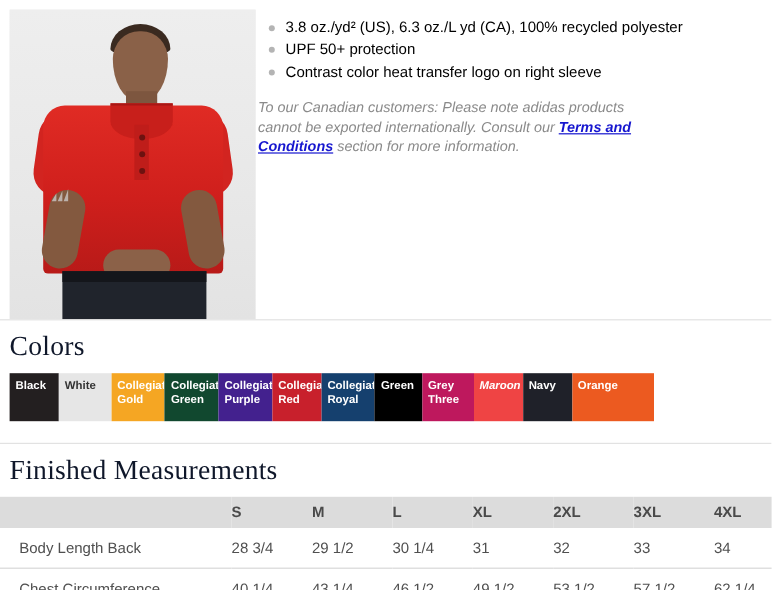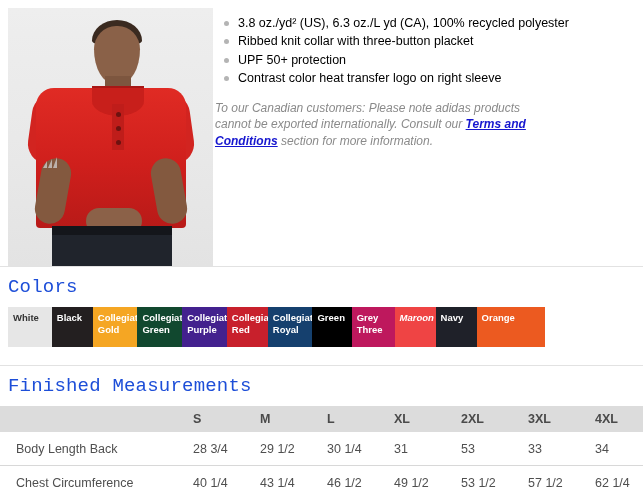--- a/index.html
+++ b/index.html
@@ -179,23 +179,23 @@
     cursor: pointer;
   }
 
   
   .section-divider {
     height: 1px;
     background: #e2e2e2;
     margin: 0 0 0 0;
   }
   .section-title {
-    font-family: Liberation Mono, monospace;
-    font-size: 19px;
-    color: #1d4ed8;
+    font-family: Liberation Serif, serif;
+    font-size: 23px;
+    color: #0f172a;
     padding: 9px 0 9px 8px;
     letter-spacing: .2px;
   }
 
   
   .colors-block {
     padding: 0 0 18px 8px;
   }
   .swatch-row {
     display: flex;
@@ -274,36 +274,35 @@
         <polygon points="0,12 4,12 4,5" fill="#cfcfcf"></polygon>
         <polygon points="5,12 9,12 9,3" fill="#cfcfcf"></polygon>
         <polygon points="10,12 14,12 14,1" fill="#cfcfcf"></polygon>
       </svg>
     </div>
   </div>
 
   <div class="specs">
     <ul class="bullet-list">
       <li>3.8 oz./yd² (US), 6.3 oz./L yd (CA), 100% recycled polyester</li>
-      <li>Ribbed knit collar with three-button placket</li>
       <li>UPF 50+ protection</li>
       <li>Contrast color heat transfer logo on right sleeve</li>
     </ul>
 
     <p class="canada-note"><span>To our Canadian customers: Please note adidas products cannot be exported internationally. Consult our </span><a class="tc-link" href="#">Terms and Conditions</a><span> section for more information.</span></p>
   </div>
 </div>
 
 <div class="section-divider"></div>
 <div class="section-title">Colors</div>
 
 <div class="colors-block">
   <div class="swatch-row" id="swatch-row">
+      <div class="swatch" style="background: rgb(35, 31, 32); color: rgb(255, 255, 255); width: 44px;"><span>Black</span></div>
       <div class="swatch" style="background: rgb(230, 230, 230); color: rgb(51, 51, 51); width: 47px;"><span>White</span></div>
-      <div class="swatch" style="background: rgb(35, 31, 32); color: rgb(255, 255, 255); width: 44px;"><span>Black</span></div>
       <div class="swatch" style="background: rgb(245, 166, 35); color: rgb(255, 255, 255); width: 48px;"><span>Collegiate Gold</span></div>
       <div class="swatch" style="background: rgb(17, 72, 47); color: rgb(255, 255, 255); width: 48px;"><span>Collegiate Green</span></div>
       <div class="swatch" style="background: rgb(67, 33, 142); color: rgb(255, 255, 255); width: 48px;"><span>Collegiate Purple</span></div>
       <div class="swatch" style="background: rgb(200, 32, 44); color: rgb(255, 255, 255); width: 44px;"><span>Collegiate Red</span></div>
       <div class="swatch" style="background: rgb(21, 64, 110); color: rgb(255, 255, 255); width: 48px;"><span>Collegiate Royal</span></div>
       <div class="swatch" style="background: #000000; color: rgb(255, 255, 255); width: 42px;"><span>Green</span></div>
       <div class="swatch" style="background: #be185d; color: rgb(255, 255, 255); width: 46px;"><span>Grey Three</span></div>
       <div class="swatch" style="background: #ef4444; color: rgb(255, 255, 255); width: 44px; font-style: italic;"><span>Maroon</span></div>
       <div class="swatch" style="background: rgb(31, 33, 41); color: rgb(255, 255, 255); width: 44px;"><span>Navy</span></div>
       <div class="swatch" style="background: rgb(236, 90, 32); color: rgb(255, 255, 255); width: 74px;"><span>Orange</span></div>
@@ -327,21 +326,21 @@
           <th class="col-size">4XL</th>
         </tr>
     </thead>
     <tbody id="measure-body">
         <tr>
           <td class="col-label">Body Length Back</td>
           <td class="col-size">28 3/4</td>
           <td class="col-size">29 1/2</td>
           <td class="col-size">30 1/4</td>
           <td class="col-size">31</td>
-          <td class="col-size">53</td>
+          <td class="col-size">32</td>
           <td class="col-size">33</td>
           <td class="col-size">34</td>
         </tr>
         <tr>
           <td class="col-label">Chest Circumference</td>
           <td class="col-size">40 1/4</td>
           <td class="col-size">43 1/4</td>
           <td class="col-size">46 1/2</td>
           <td class="col-size">49 1/2</td>
           <td class="col-size">53 1/2</td>

